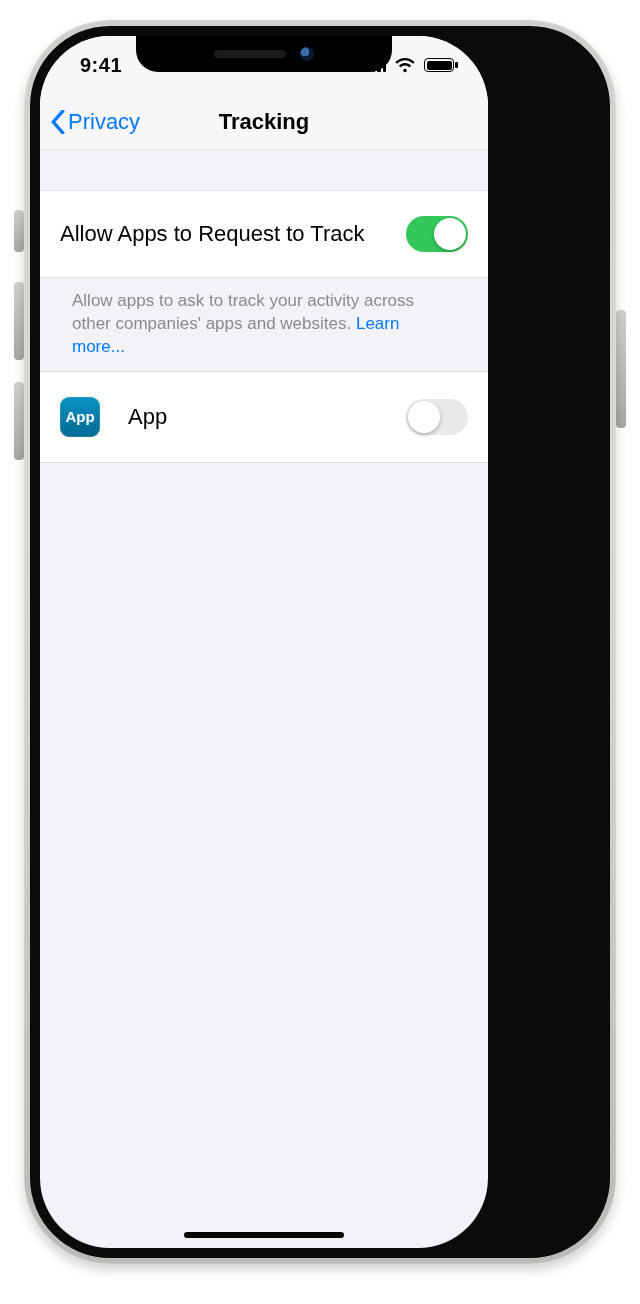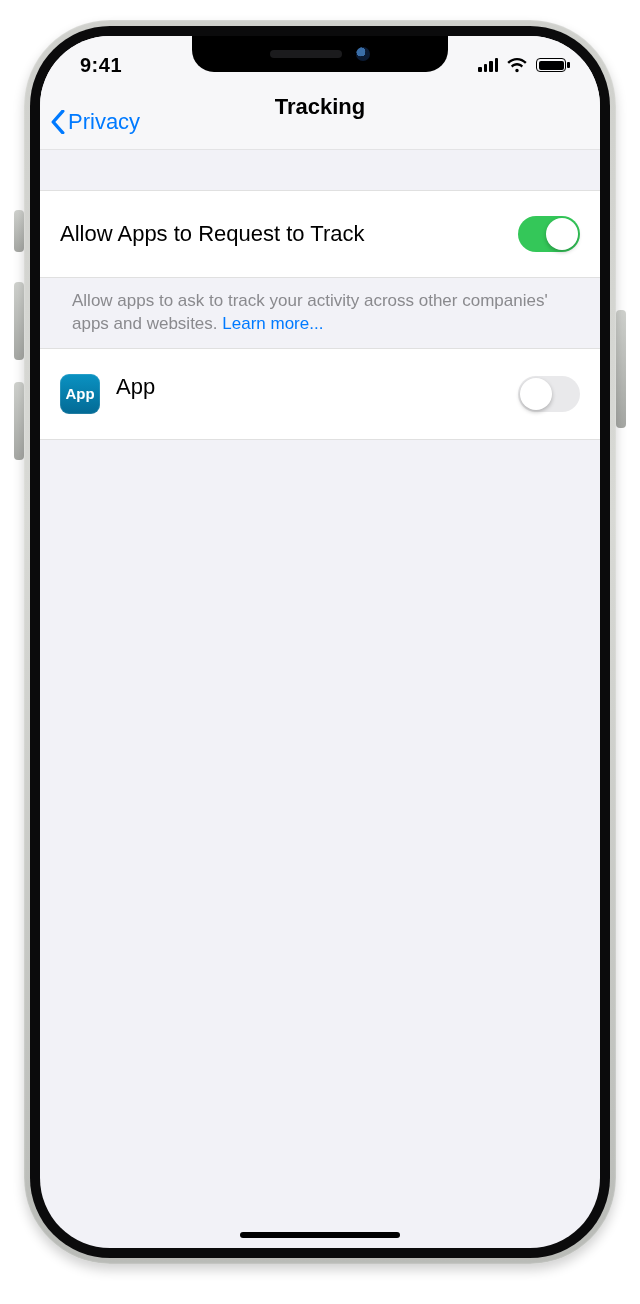--- a/index.html
+++ b/index.html
@@ -38,21 +38,21 @@
     .side-btn{position:absolute;background:linear-gradient(180deg,#d0d2ce,#a6a8a4);border-radius:4px;}
     .sb-left-1{left:14px;top:210px;width:10px;height:42px;}
     .sb-left-2{left:14px;top:282px;width:10px;height:78px;}
     .sb-left-3{left:14px;top:382px;width:10px;height:78px;}
     .sb-right{right:14px;top:310px;width:10px;height:118px;}
 
     .screen {
       position: absolute;
       left: 40px;
       top: 36px;
-      width: 560px;
+      width: 448px;
       height: 1212px;
       border-radius: 70px;
       overflow: hidden;
       background: #f2f2f7;
     }
 
     
     .notch{
       position:absolute;
       top:0;left:50%;transform:translateX(-50%);
@@ -86,21 +86,21 @@
     .cell-bars span:nth-child(4){height:14px}
     .battery{position:relative;width:30px;height:14px;border:1.8px solid #000;border-radius:4px;}
     .battery::after{content:"";position:absolute;right:-5px;top:3px;width:3px;height:6px;background:#000;border-radius:1px;}
     .battery-fill{position:absolute;inset:1.5px;background:#000;border-radius:2px;}
 
     
     .nav-bar{
       background:#f7f7f9;
       height:56px;
       border-bottom:1px solid rgba(0,0,0,.08);
-      display:flex;align-items:flex-start;justify-content:center;
+      display:flex;align-items:center;justify-content:center;
       position:relative;
     }
     .nav-title{font-size:22px;font-weight:600;color:#000;}
     .nav-back{
       position:absolute;left:10px;top:0;bottom:0;
       display:flex;align-items:center;gap:2px;
       color:#007aff;font-size:22px;
     }
     .chevron-left{display:inline-block;}
 
@@ -126,21 +126,21 @@
     .toggle{width:62px;height:36px;border-radius:18px;position:relative;transition:.15s;}
     .toggle .knob{
       position:absolute;top:2px;width:32px;height:32px;border-radius:50%;
       background:#fff;box-shadow:0 2px 4px rgba(0,0,0,.25);
     }
     .toggle.on{background:#34c759;}
     .toggle.on .knob{right:2px;}
     .toggle.off{background:#e9e9eb;}
     .toggle.off .knob{left:2px;}
 
-    .row-left{display:flex;gap:16px;}
+    .row-left{display:flex;align-items:center;gap:28px;}
     .app-icon{
       width:40px;height:40px;border-radius:9px;
       background:linear-gradient(180deg,#0a92c2,#036a95);
       display:flex;align-items:center;justify-content:center;
       color:#fff;font-weight:700;font-size:15px;
       box-shadow:inset 0 0 0 1px rgba(255,255,255,.12);
     }
 
     .home-indicator{
       position:absolute;bottom:10px;left:50%;transform:translateX(-50%);

